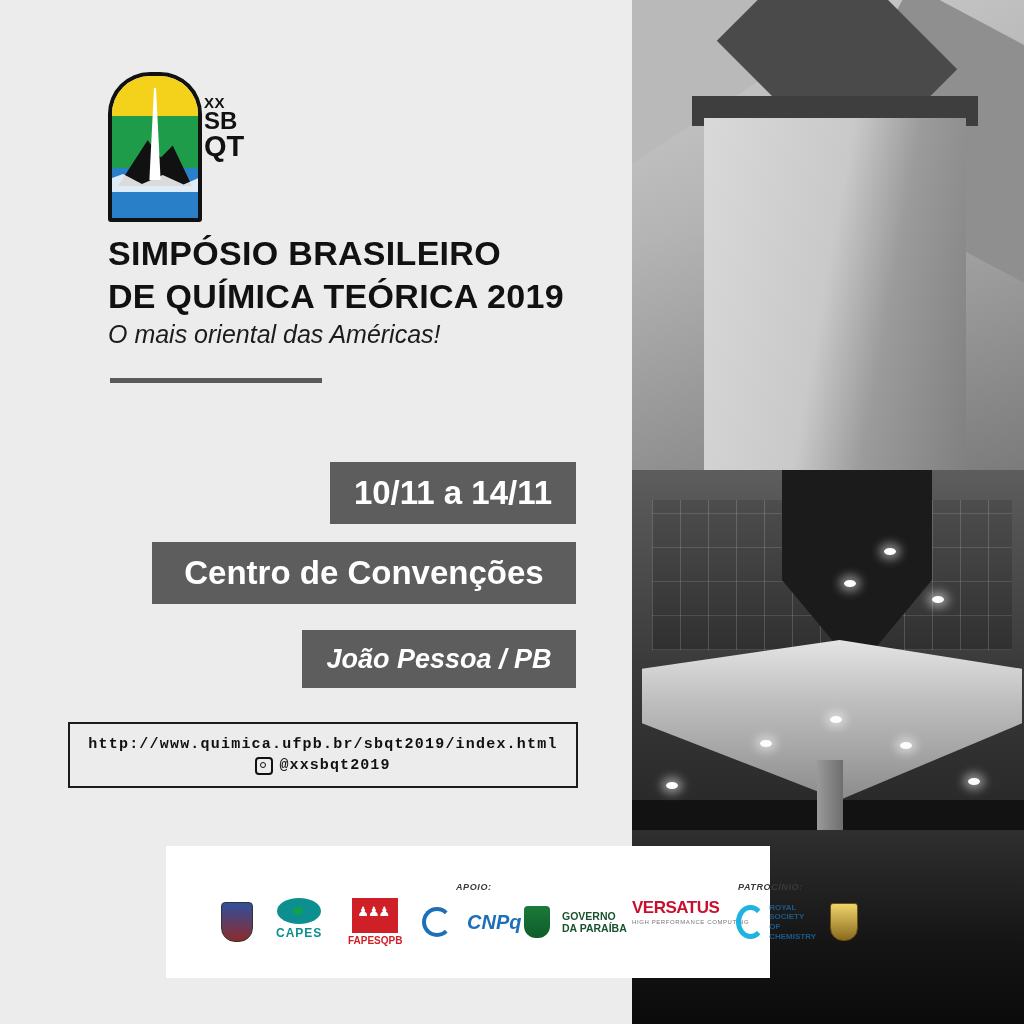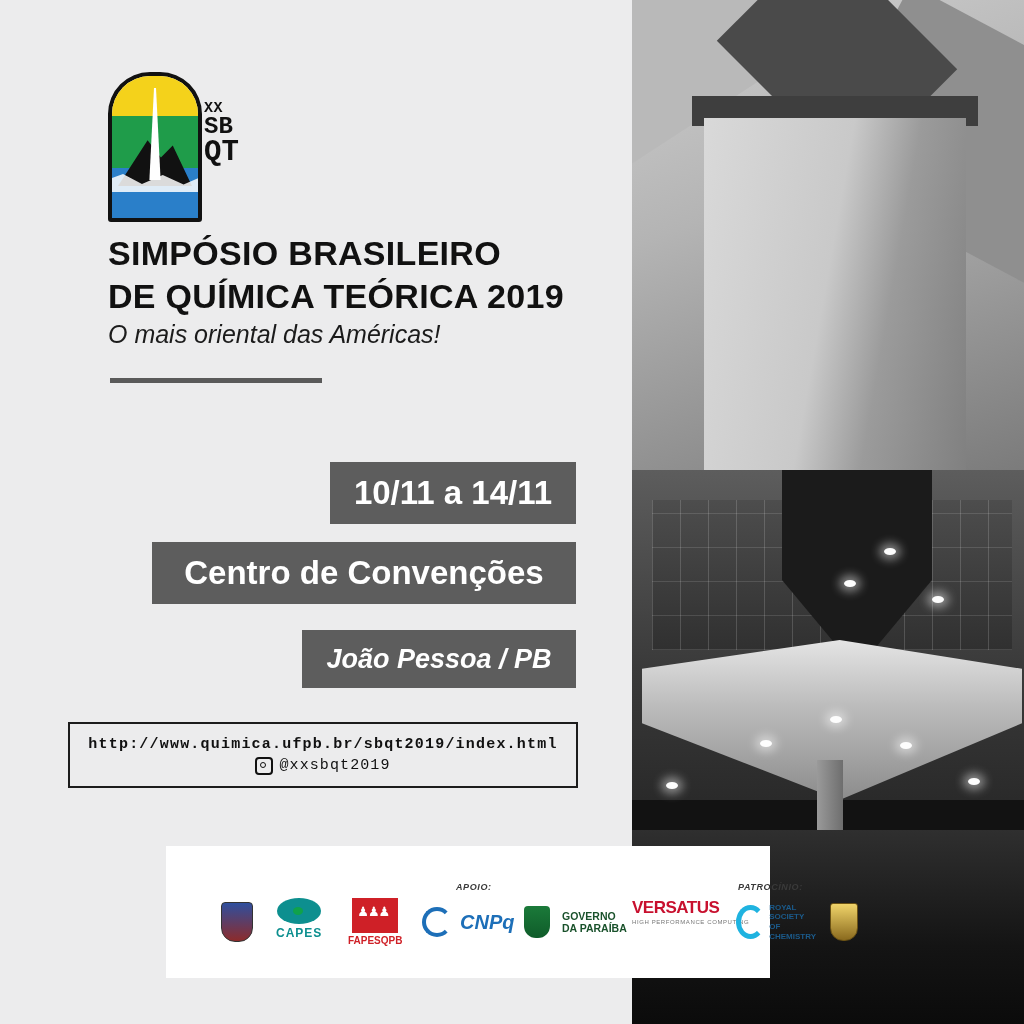--- a/index.html
+++ b/index.html
@@ -153,25 +153,24 @@
     background: #111;
     clip-path: polygon(0 100%, 40% 12%, 58% 45%, 74% 22%, 100% 100%);
   }
   .lm-torch {
     position: absolute; left: 33px; top: 12px; width: 20px; height: 92px;
     background: #ffffff;
     clip-path: polygon(45% 0, 55% 0, 78% 100%, 22% 100%);
   }
   .logo-text {
     position: absolute;
-    left: 96px; top: 30px;
+    left: 96px; top: 24px;
     color: #111;
     font-weight: bold;
     line-height: 0.95;
-    font-family: Liberation Mono, monospace;
   }
   .logo-text .xx { font-size: 15px; letter-spacing: .5px; }
   .logo-text .sb { font-size: 24px; }
   .logo-text .qt { font-size: 29px; }
 
   
   .title {
     position: absolute;
     left: 108px; top: 232px;
     width: 520px;
@@ -240,21 +239,21 @@
     font-weight: bold;
   }
   .urlbox .handle-row {
     display: flex;
     align-items: center;
     gap: 6px;
     color: #111;
     font-size: 15px;
     letter-spacing: 1.1px;
     font-family: "Liberation Mono", monospace;
-    font-weight: normal;
+    font-weight: bold;
   }
   .ig-icon {
     width: 14px; height: 14px;
     border: 2px solid #111;
     border-radius: 4px;
     position: relative;
     display: inline-block;
   }
   .ig-icon::after {
     content: "";
@@ -332,21 +331,21 @@
     width: 46px; height: 38px;
     background: #cf2027;
     position: relative;
   }
   .fapesq-box .people {
     position: absolute; left: 5px; top: 6px;
     color: #fff; font-size: 13px; letter-spacing: -1px;
   }
   .fapesq-text { font-size: 10px; font-weight: bold; color: #cf2027; }
   .cnpq-mark {
-    display: flex; align-items: center; gap: 8px;
+    display: flex; align-items: center; gap: 15px;
   }
   .cnpq-swirl {
     width: 22px; height: 22px;
     border: 4px solid #1d6fb8;
     border-radius: 50%;
     border-right-color: transparent;
   }
   .cnpq-text { font-size: 20px; font-weight: bold; font-style: italic; color: #1d6fb8; }
   .gov-mark { display:flex; align-items:center; gap:12px; }
   .gov-shield {

